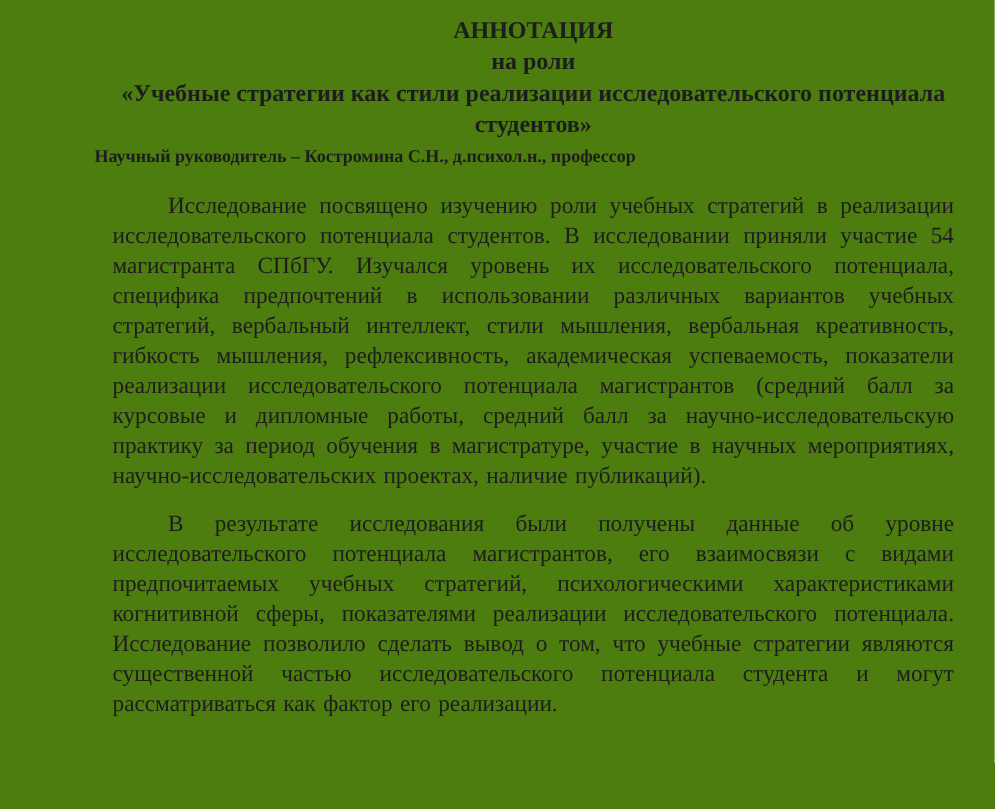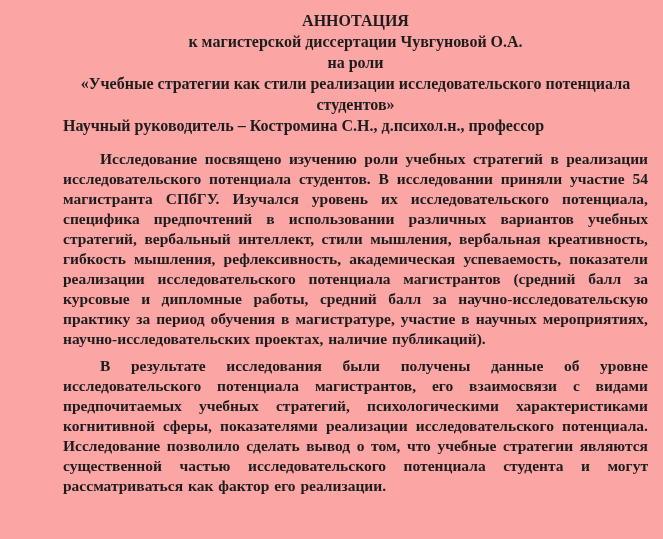--- a/index.html
+++ b/index.html
@@ -14,56 +14,54 @@
   }
   .page {
     box-sizing: border-box;
     width: 663px;
     height: 539px;
     padding: 10px 15px 0 63px;
     font-family: "Liberation Serif", "DejaVu Serif", serif;
     font-size: 15.5px;
     line-height: 20px;
     color: #1d1d1d;
-    background: #fca5a5;
+    background: #4d7c0f;
   }
   .header {
     font-weight: bold;
     font-size: 16px;
     line-height: 21px;
     text-align: center;
   }
   .header .topic-line {
     margin: 0 auto;
     max-width: 585px;
   }
   .supervisor {
     font-weight: bold;
-    font-size: 16px;
+    font-size: 12px;
     line-height: 21px;
     text-align: left;
   }
   p.para {
-    margin: 0;
+    margin: 12px;
     text-align: justify;
     text-indent: 37px;
     word-spacing: 1px;
-    font-weight: bold;
   }
   p.first-para   { margin-top: 13px; }
   p.results-para { margin-top: 7px; }
 </style>
 </head>
 <body>
 
 <div class="page">
 
   <div class="header">
     <div>АННОТАЦИЯ</div>
-    <div>к магистерской диссертации Чувгуновой О.А.</div>
     <div>на роли</div>
     <div class="topic-line">«Учебные стратегии как стили реализации исследовательского потенциала студентов»</div>
     <div class="supervisor">Научный руководитель – Костромина С.Н., д.психол.н., профессор</div>
   </div>
 
   <p class="para first-para">Исследование посвящено изучению роли учебных стратегий в реализации исследовательского потенциала студентов. В исследовании приняли участие 54 магистранта СПбГУ. Изучался уровень их исследовательского потенциала, специфика предпочтений в использовании различных вариантов учебных стратегий, вербальный интеллект, стили мышления, вербальная креативность, гибкость мышления, рефлексивность, академическая успеваемость, показатели реализации исследовательского потенциала магистрантов (средний балл за курсовые и дипломные работы, средний балл за научно-исследовательскую практику за период обучения в магистратуре, участие в научных мероприятиях, научно-исследовательских проектах, наличие публикаций).</p>
 
 
   <p class="para results-para">В результате исследования были получены данные об уровне исследовательского потенциала магистрантов, его взаимосвязи с видами предпочитаемых учебных стратегий, психологическими характеристиками когнитивной сферы, показателями реализации исследовательского потенциала. Исследование позволило сделать вывод о том, что учебные стратегии являются существенной частью исследовательского потенциала студента и могут рассматриваться как фактор его реализации.</p>
 

